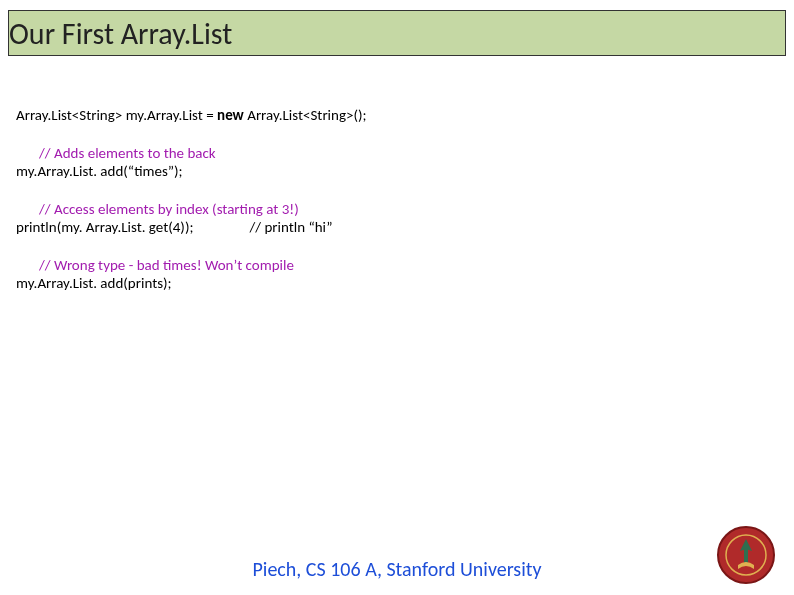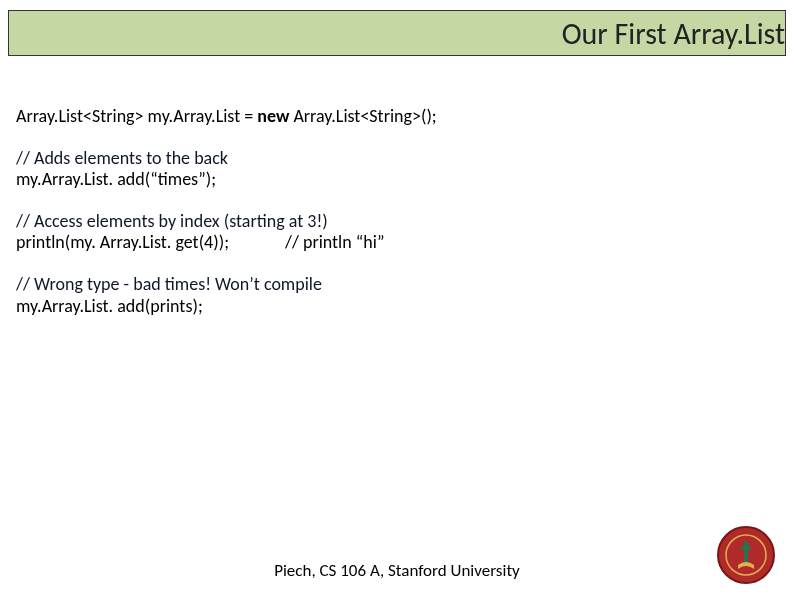--- a/index.html
+++ b/index.html
@@ -16,48 +16,48 @@
   .title-bar {
     position: absolute;
     top: 10px;
     left: 8px;
     right: 8px;
     height: 44px;
     background: #c5d8a4;
     border: 1px solid #333;
     display: flex;
     align-items: center;
-    justify-content: flex-end;
+    justify-content: flex-start;
   }
   .title-text {
     font-size: 30px;
     color: #222;
     font-weight: 400;
   }
   .body {
     position: absolute;
     top: 106px;
     left: 16px;
     right: 16px;
-    font-size: 18px;
+    font-size: 15px;
     line-height: 1.2;
     color: #000;
   }
   .block { margin-bottom: 20px; }
   .kw { font-weight: bold; }
-  .comment { color: #0f172a; }
+  .comment { color: #a21caf; margin-left: 23px; }
   .pad { display: inline-block; width: 56px; }
   .footer {
     position: absolute;
     bottom: 14px;
     left: 0;
     right: 0;
     text-align: center;
-    font-size: 17px;
-    color: #000000;
+    font-size: 20px;
+    color: #1d4ed8;
   }
   .seal {
     position: absolute;
     right: 18px;
     bottom: 10px;
     width: 60px;
     height: 60px;
   }
 </style>
 </head>

